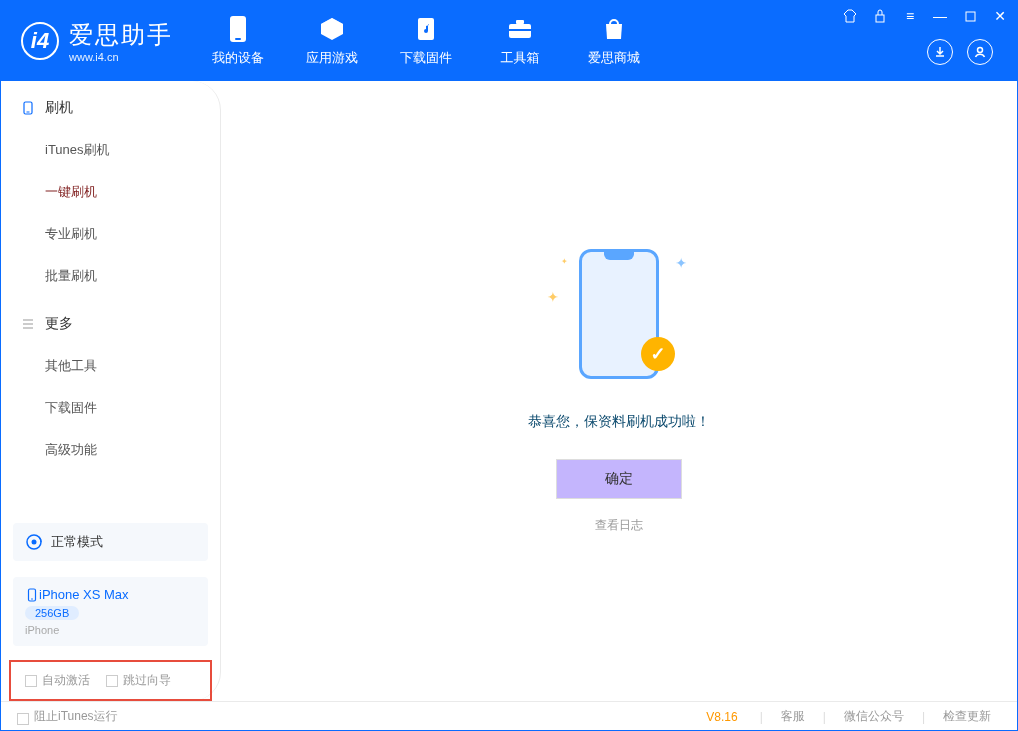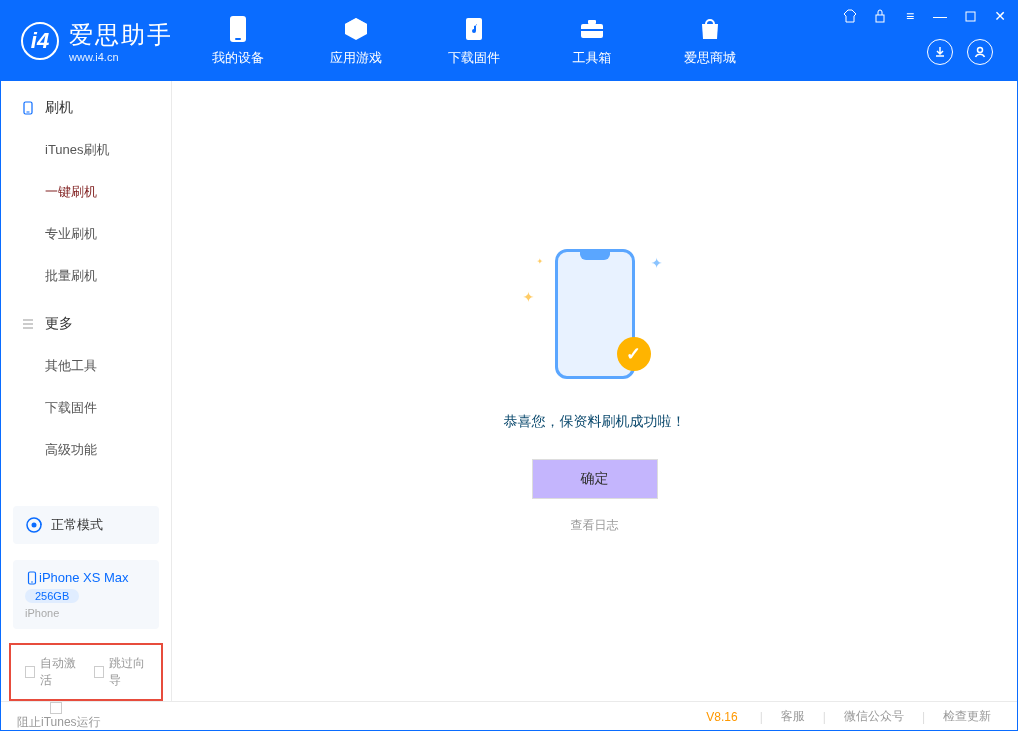--- a/index.html
+++ b/index.html
@@ -5,32 +5,32 @@
 * { margin: 0; padding: 0; box-sizing: border-box; font-family: "Microsoft YaHei", sans-serif; }
 body { background: #fff; width: 1018px; height: 731px; overflow: hidden; border: 1px solid #0a6cff; }
 
 
 .header { height: 80px; background: linear-gradient(90deg, #0a6cff, #0a6cff); display: flex; align-items: center; color: #fff; position: relative; }
 .logo-area { display: flex; align-items: center; padding: 0 18px 0 20px; }
 .logo-icon { width: 38px; height: 38px; border: 2px solid #fff; border-radius: 50%; display: flex; align-items: center; justify-content: center; font-size: 22px; font-weight: bold; font-style: italic; }
 .logo-text { margin-left: 10px; }
 .logo-title { font-size: 24px; font-weight: 500; letter-spacing: 2px; }
 .logo-sub { font-size: 11px; opacity: 0.9; }
-.nav-tabs { display: flex; height: 100%; gap: 24px; }
+.nav-tabs { display: flex; height: 100%; }
 .nav-tab { width: 94px; height: 100%; display: flex; flex-direction: column; align-items: center; justify-content: center; cursor: pointer; font-size: 13px; }
 .nav-tab.active { background: rgba(255,255,255,0.15); }
 .nav-tab-icon { width: 28px; height: 28px; margin-bottom: 6px; display: flex; align-items: center; justify-content: center; }
 .titlebar-controls { position: absolute; top: 6px; right: 8px; display: flex; gap: 12px; }
 .titlebar-btn { width: 18px; height: 18px; display: flex; align-items: center; justify-content: center; cursor: pointer; color: #fff; font-size: 14px; }
 .header-right-icons { position: absolute; right: 24px; bottom: 16px; display: flex; gap: 14px; }
 .header-circle { width: 26px; height: 26px; border: 1.5px solid #fff; border-radius: 50%; display: flex; align-items: center; justify-content: center; cursor: pointer; }
 
 
 .body { display: flex; height: 620px; }
-.sidebar { width: 171px; border-right: 1px solid #eaeaea; display: flex; flex-direction: column; background: #fff; }
+.sidebar { width: 220px; border-right: 1px solid #eaeaea; display: flex; flex-direction: column; background: #fff; border-radius: 29px; }
 .side-section-title { display: flex; align-items: center; padding: 18px 20px 12px; font-size: 14px; color: #333; font-weight: 500; }
 .side-section-icon { width: 14px; height: 14px; margin-right: 10px; }
 .side-item { padding: 12px 20px 12px 44px; font-size: 13px; color: #555; cursor: pointer; }
 .side-item.active { color: #7f1d1d; }
 .side-spacer { flex: 1; }
 
 .mode-card, .device-card { margin: 8px 12px; background: #f5f8fc; border-radius: 4px; padding: 10px 12px; font-size: 13px; }
 .mode-card { display: flex; align-items: center; color: #333; }
 .mode-icon { width: 18px; height: 18px; margin-right: 8px; }
 .device-name { color: #0a6cff; font-weight: 500; display: flex; align-items: center; gap: 0; }
@@ -47,21 +47,21 @@
 .phone-shape { width: 80px; height: 130px; border: 3px solid #5aa6ff; border-radius: 12px; background: #e8f2ff; position: absolute; left: 20px; top: 0; }
 .phone-notch { position: absolute; top: 0; left: 50%; transform: translateX(-50%); width: 30px; height: 8px; background: #5aa6ff; border-radius: 0 0 6px 6px; }
 .check-badge { position: absolute; right: 4px; bottom: 18px; width: 34px; height: 34px; background: #ffb400; border-radius: 50%; display: flex; align-items: center; justify-content: center; color: #fff; font-size: 18px; font-weight: bold; }
 .sparkle { position: absolute; color: #ffcc66; font-size: 14px; }
 .result-title { font-size: 14px; color: #0c4a6e; margin-bottom: 28px; }
 .confirm-btn { padding: 10px 48px; border: 1px solid #ddd; background: #c4b5fd; font-size: 14px; color: #333; cursor: pointer; margin-bottom: 18px; }
 .view-log { font-size: 12px; color: #999; cursor: pointer; }
 
 
 .footer { height: 30px; border-top: 1px solid #eaeaea; display: flex; align-items: center; padding: 0 16px; font-size: 12px; color: #999; }
-.footer-check { display: flex; align-items: center; cursor: pointer; flex-direction: column; }
+.footer-check { display: flex; align-items: flex-end; cursor: pointer; }
 .footer-right { margin-left: auto; display: flex; align-items: center; gap: 8px; }
 .footer-link { color: #999; cursor: pointer; padding: 0 10px; }
 .footer-divider { color: #ddd; }
 .version { color: #ff9800; margin-right: 14px; }
 
 svg { display: block; }
 </style>
 </head>
 <body>
 

